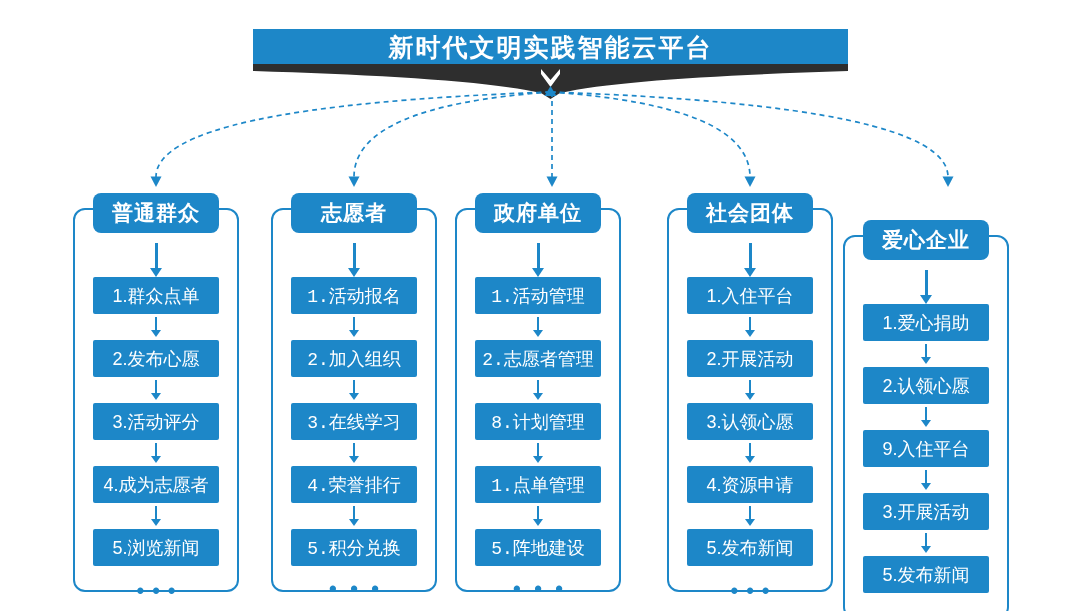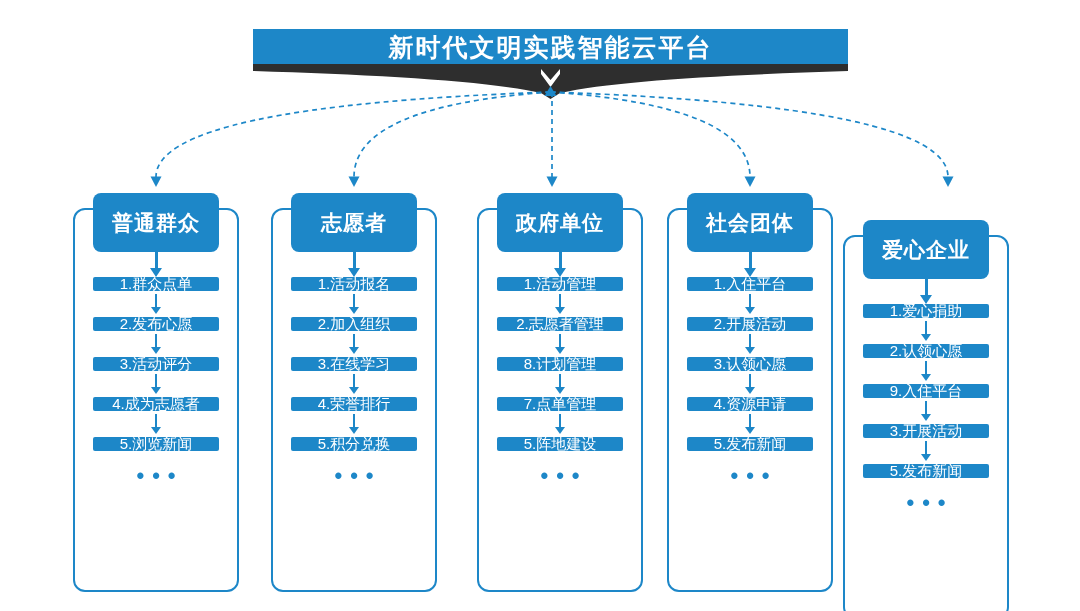--- a/index.html
+++ b/index.html
@@ -21,33 +21,33 @@
     display:flex;align-items:center;justify-content:center;
     font-size:25px;font-weight:bold;letter-spacing:2px;
   }
   
   .column{position:absolute;top:193px;width:166px;height:400px;}
   .col-frame{
     position:absolute;top:15px;left:0;width:162px;height:380px;
     border:2px solid var(--primary);border-radius:12px;
   }
   .col-header{
-    position:absolute;top:0;left:20px;width:126px;height:59px;
+    position:absolute;top:0;left:20px;width:126px;height:40px;
     background:var(--primary);border-radius:8px;color:var(--on-primary);
     display:flex;align-items:center;justify-content:center;
     font-size:21px;font-weight:bold;letter-spacing:1px;
   }
   .col-body{
     position:absolute;top:50px;left:0;right:0;
     display:flex;flex-direction:column;align-items:center;
   }
   .step-box{
-    width:126px;height:14px;background:var(--primary);color:var(--on-primary);
+    width:126px;height:37px;background:var(--primary);color:var(--on-primary);
     display:flex;align-items:center;justify-content:center;
-    font-size:15px;border-radius:2px;white-space:nowrap;
+    font-size:18px;border-radius:2px;white-space:nowrap;
   }
   .flow-arrow{display:flex;flex-direction:column;align-items:center;}
   .flow-arrow.long{height:34px;}
   .flow-arrow.short{height:20px;margin:3px 0;}
   .flow-arrow .shaft{width:2.5px;flex:1;background:var(--primary);}
   .flow-arrow.long .shaft{width:3px;}
   .flow-arrow .head{
     width:0;height:0;
     border-left:5px solid transparent;border-right:5px solid transparent;
     border-top:7px solid var(--primary);
@@ -115,21 +115,21 @@
           </div>
           <div class="step-box">4.成为志愿者</div>
           <div class="flow-arrow short">
             <div class="shaft"></div>
             <div class="head"></div>
           </div>
           <div class="step-box">5.浏览新闻</div>
           <div class="dots">•••</div>
         </div>
   </section>
-      <section class="column" style="left: 271px;">
+      <section class="column" style="left: 271px; font-family: Liberation Mono, monospace;">
     <div class="col-frame"></div>
     <div class="col-header">志愿者</div>
     <div class="col-body">
           <div class="flow-arrow long">
             <div class="shaft"></div>
             <div class="head"></div>
           </div>
           <div class="step-box">1.活动报名</div>
           <div class="flow-arrow short">
             <div class="shaft"></div>
@@ -147,21 +147,21 @@
           </div>
           <div class="step-box">4.荣誉排行</div>
           <div class="flow-arrow short">
             <div class="shaft"></div>
             <div class="head"></div>
           </div>
           <div class="step-box">5.积分兑换</div>
           <div class="dots">•••</div>
         </div>
   </section>
-      <section class="column" style="left: 477px;">
+      <section class="column" style="left: 455px; font-family: Liberation Mono, monospace;">
     <div class="col-frame"></div>
     <div class="col-header">政府单位</div>
     <div class="col-body">
           <div class="flow-arrow long">
             <div class="shaft"></div>
             <div class="head"></div>
           </div>
           <div class="step-box">1.活动管理</div>
           <div class="flow-arrow short">
             <div class="shaft"></div>
@@ -170,21 +170,21 @@
           <div class="step-box">2.志愿者管理</div>
           <div class="flow-arrow short">
             <div class="shaft"></div>
             <div class="head"></div>
           </div>
           <div class="step-box">8.计划管理</div>
           <div class="flow-arrow short">
             <div class="shaft"></div>
             <div class="head"></div>
           </div>
-          <div class="step-box">7.点单管理</div>
+          <div class="step-box">1.点单管理</div>
           <div class="flow-arrow short">
             <div class="shaft"></div>
             <div class="head"></div>
           </div>
           <div class="step-box">5.阵地建设</div>
           <div class="dots">•••</div>
         </div>
   </section>
       <section class="column" style="left: 667px;">
     <div class="col-frame"></div>

